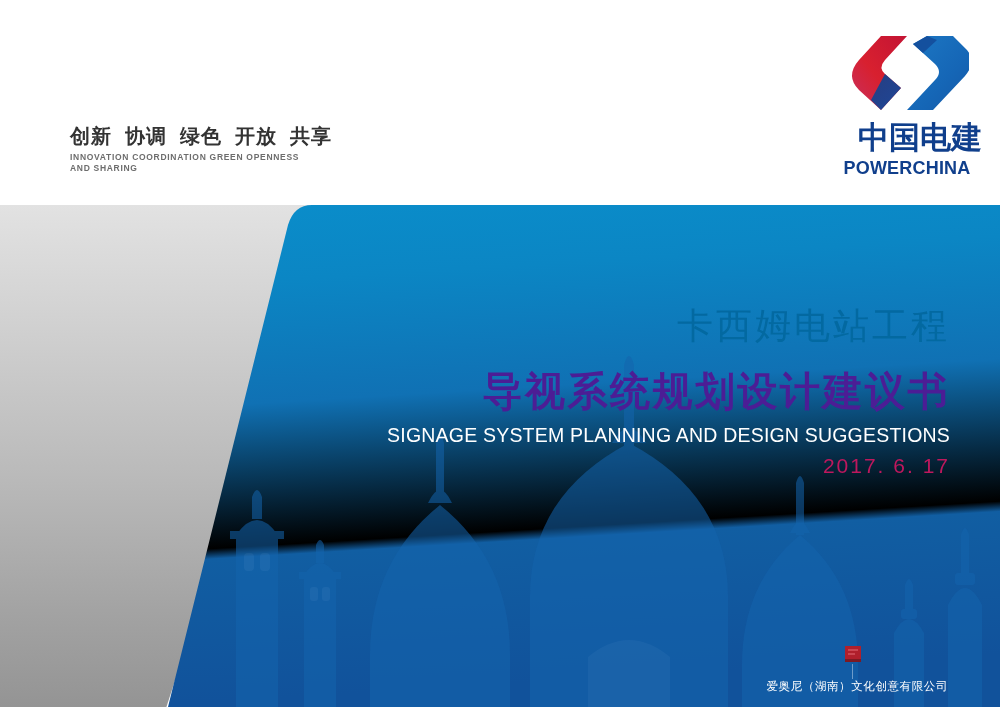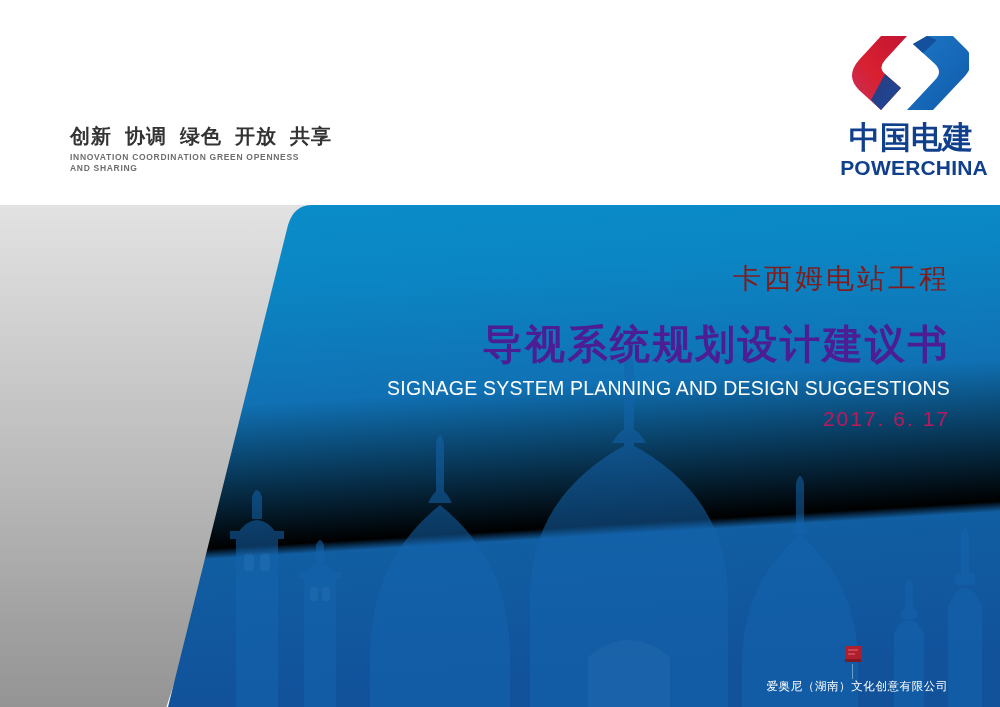--- a/index.html
+++ b/index.html
@@ -22,49 +22,49 @@
   .slogan-cn span{margin-right:13px;}
   .slogan-en{
     margin-top:4px;font-size:8.5px;color:#6d6d6d;letter-spacing:0.7px;
     line-height:11px;max-width:248px;
   }
 
   
   .brand{position:absolute;left:826px;top:32px;width:162px;height:148px;}
   .brand-mark{position:absolute;left:19px;top:0;width:124px;height:82px;}
   .brand-cn{
-    position:absolute;left:4px;top:88px;width:162px;text-align:center;
+    position:absolute;left:13px;top:88px;width:162px;text-align:center;
     font-size:31px;font-weight:bold;color:#103f8c;letter-spacing:0px;
     font-family:"DejaVu Sans","Liberation Sans",sans-serif;line-height:34px;
   }
   .brand-en{
-    position:absolute;left:0;top:125px;width:162px;text-align:right;
-    font-size:21px;font-weight:bold;color:#103f8c;letter-spacing:0.2px;
+    position:absolute;left:0;top:125px;width:162px;text-align:center;
+    font-size:18px;font-weight:bold;color:#103f8c;letter-spacing:0.2px;
     line-height:22px;
   }
 
   
   .gray-panel{
     position:absolute;left:0;top:205px;width:320px;height:502px;
     background:linear-gradient(180deg,#e2e2e2 0%,#d2d2d2 22%,#b9b9b9 55%,#a2a2a2 82%,#949494 100%);
     clip-path:polygon(0 0, 100% 0, 100% 6%, 52% 100%, 0 100%);
   }
 
   
   .blue-panel{
     position:absolute;left:0;top:205px;width:1000px;height:502px;
     overflow:hidden;
   }
   .blue-panel svg{display:block;}
 
   
   .title-block{position:absolute;right:50px;top:258px;width:660px;text-align:right;}
   .title-cn1{
-    font-size:28px;color:#7f1d1d;letter-spacing:3px;line-height:42px;
-    font-family:"DejaVu Sans","Liberation Sans",sans-serif;font-weight:400;
+    font-size:36px;color:#0369a1;letter-spacing:3px;line-height:42px;
+    font-family:"DejaVu Sans","Liberation Sans",sans-serif;font-weight:400;margin-top:47px;
   }
   .title-cn2{
     margin-top:20px;
     font-size:40px;color:#4c1d95;letter-spacing:2.5px;line-height:48px;
     font-family:"DejaVu Sans","Liberation Sans",sans-serif;font-weight:bold;
   }
   .title-en{
     margin-top:8px;
     font-size:19.5px;color:#ffffff;letter-spacing:0.2px;line-height:24px;
     font-weight:400;

